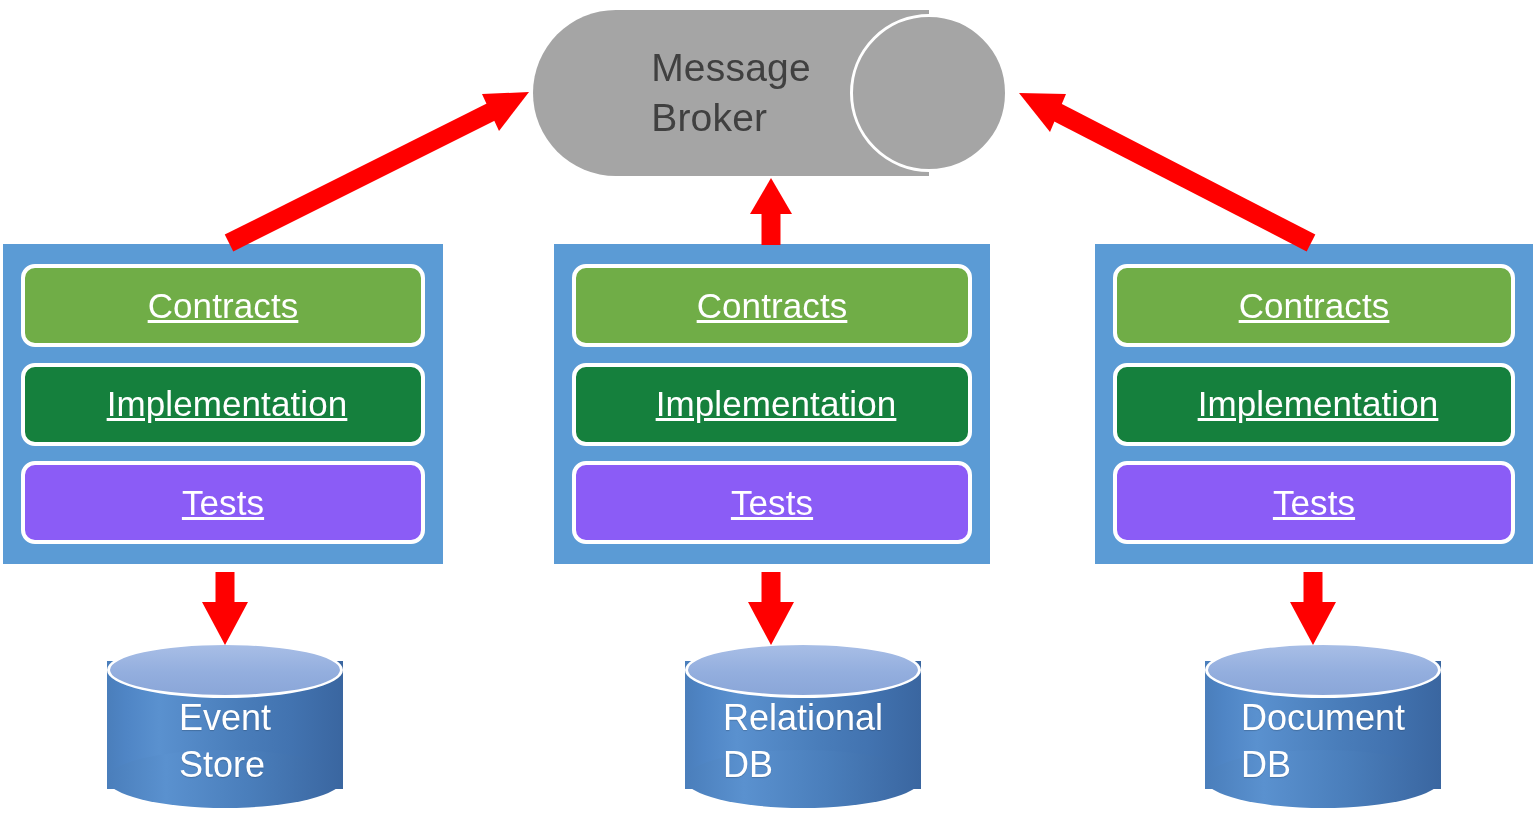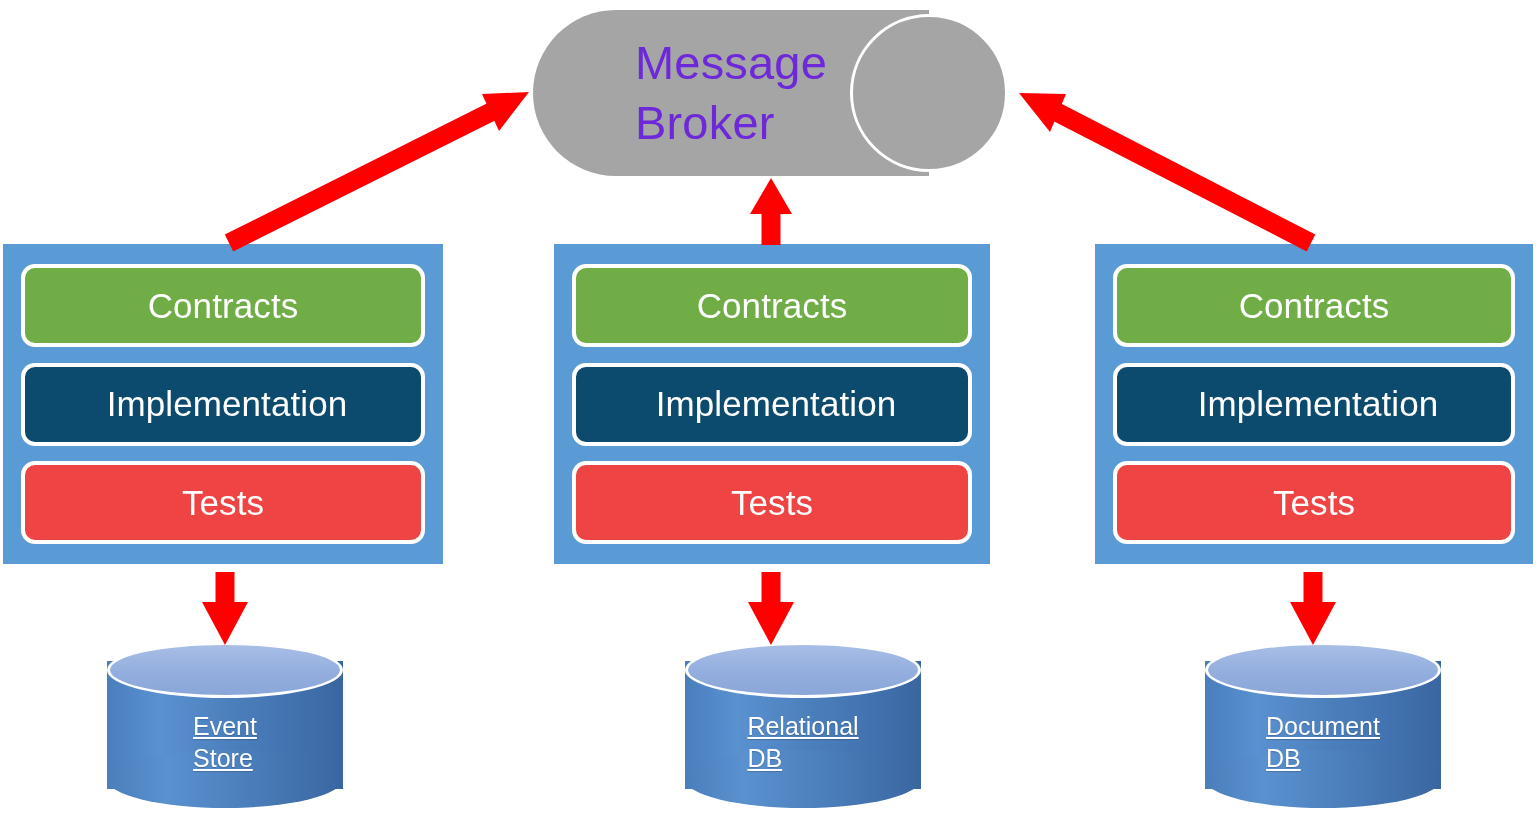--- a/index.html
+++ b/index.html
@@ -57,22 +57,22 @@
   .broker-label {
     position: absolute;
     left: 0;
     top: 0;
     width: 396px;
     height: 166px;
     display: flex;
     flex-direction: column;
     align-items: center;
     justify-content: center;
-    color: #6d28d9;
-    font-size: 47px;
+    color: #404040;
+    font-size: 39px;
     line-height: 1.28;
     white-space: pre-line;
     letter-spacing: 0.2px;
     z-index: 3;
   }
 
   
   .service-card {
     position: absolute;
     top: 244px;
@@ -94,24 +94,25 @@
     height: 83px;
     border: 4px solid #ffffff;
     border-radius: 14px;
     box-sizing: border-box;
     display: flex;
     align-items: center;
     justify-content: center;
     color: #ffffff;
     font-size: 35px;
     letter-spacing: 0.1px;
+    text-decoration: underline;
   }
   .layer.contracts { background: #70ad47; }
-  .layer.implementation { background: #0c4a6e; padding-left: 8px; }
-  .layer.tests { background: #ef4444; }
+  .layer.implementation { background: #15803d; padding-left: 8px; }
+  .layer.tests { background: #8b5cf6; }
 
   
   .db {
     position: absolute;
     top: 642px;
     height: 166px;
   }
   .db-body {
     position: absolute;
     left: 0;
@@ -147,26 +148,25 @@
     position: absolute;
     left: 0;
     top: 40px;
     width: 100%;
     height: 120px;
     display: flex;
     flex-direction: column;
     align-items: center;
     justify-content: center;
     color: #ffffff;
-    font-size: 25px;
+    font-size: 36px;
     line-height: 1.3;
     white-space: pre-line;
     z-index: 3;
     text-shadow: 0 1px 1px rgba(0,0,0,0.18);
-    text-decoration: underline;
   }
 
   
   .arrow-layer {
     position: absolute;
     left: 0;
     top: 0;
     width: 1536px;
     height: 821px;
     pointer-events: none;

